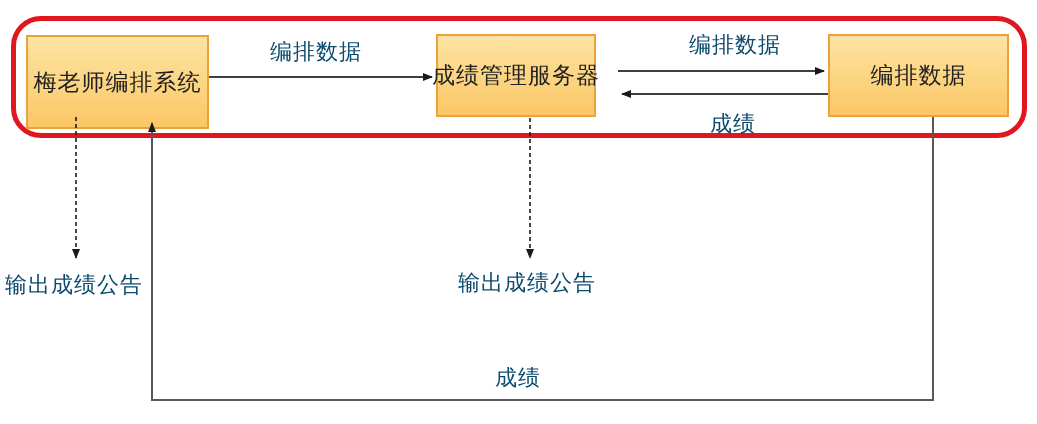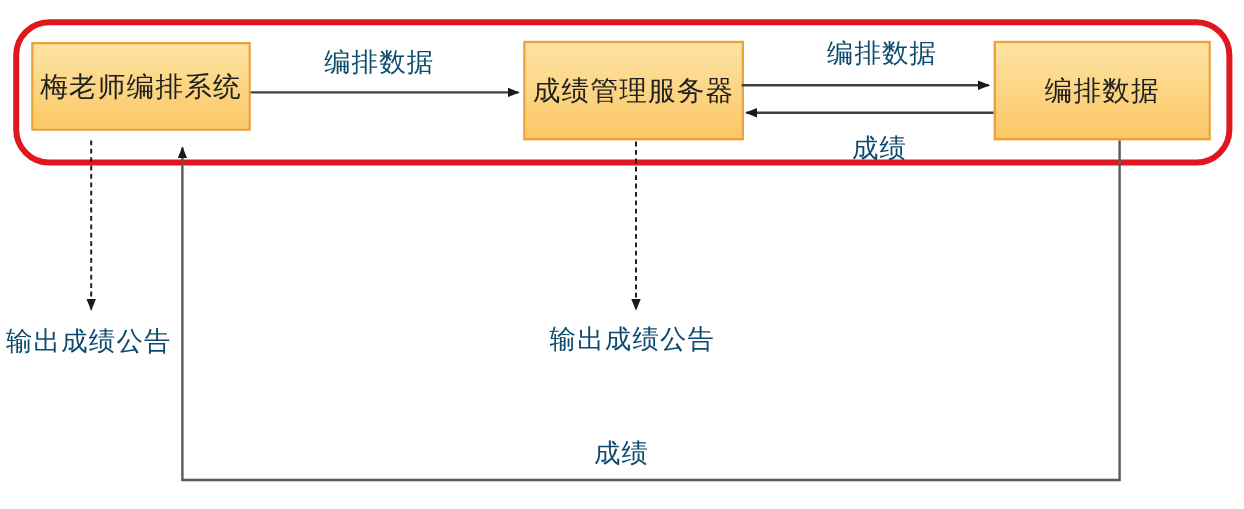--- a/index.html
+++ b/index.html
@@ -40,22 +40,22 @@
     border: 2px solid #eca23a;
     display: flex;
     align-items: center;
     justify-content: center;
     z-index: 2;
     font-size: 23px;
     color: #1f1f1f;
     letter-spacing: 1px;
     white-space: nowrap;
   }
-  .node-1 { left: 26px;  top: 35px; width: 183px; height: 74px; }
-  .node-2 { left: 436px; top: 34px; width: 184px; height: 83px; }
+  .node-1 { left: 26px;  top: 35px; width: 183px; height: 94px; }
+  .node-2 { left: 436px; top: 34px; width: 160px; height: 83px; }
   .node-3 { left: 828px; top: 34px; width: 181px; height: 83px; }
   .edge-label {
     position: absolute;
     transform: translate(-50%, -50%);
     font-size: 22px;
     color: #0c4a6e;
     white-space: nowrap;
     z-index: 4;
     letter-spacing: 1px;
   }

